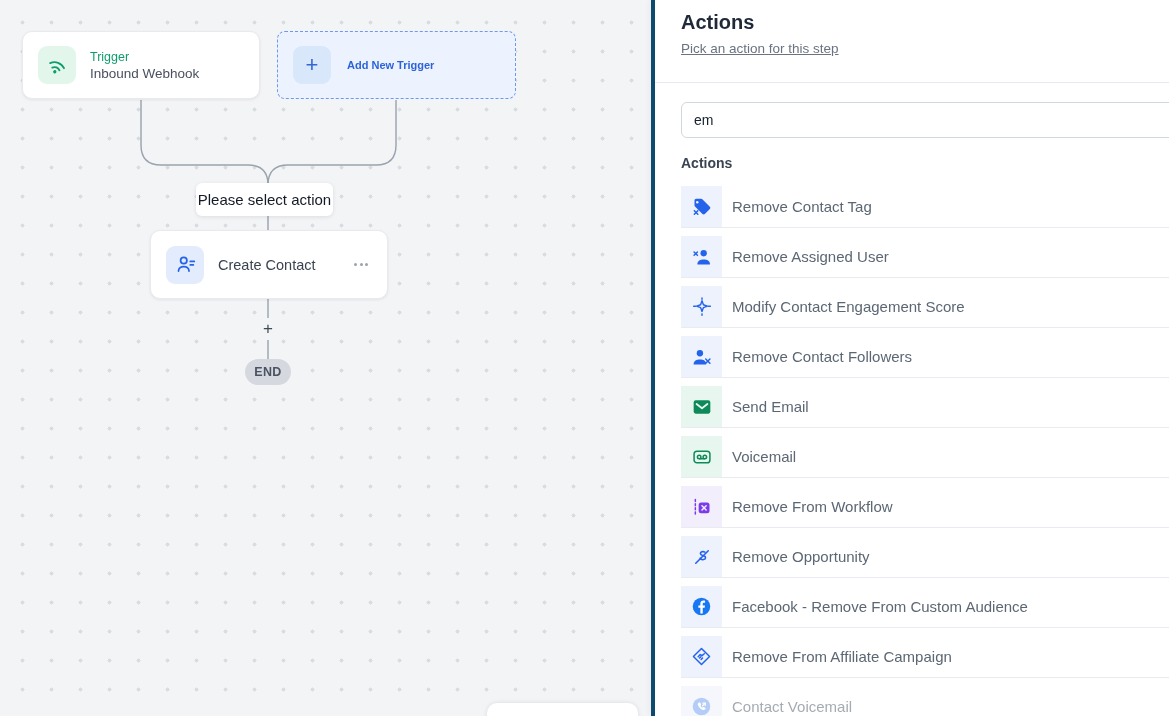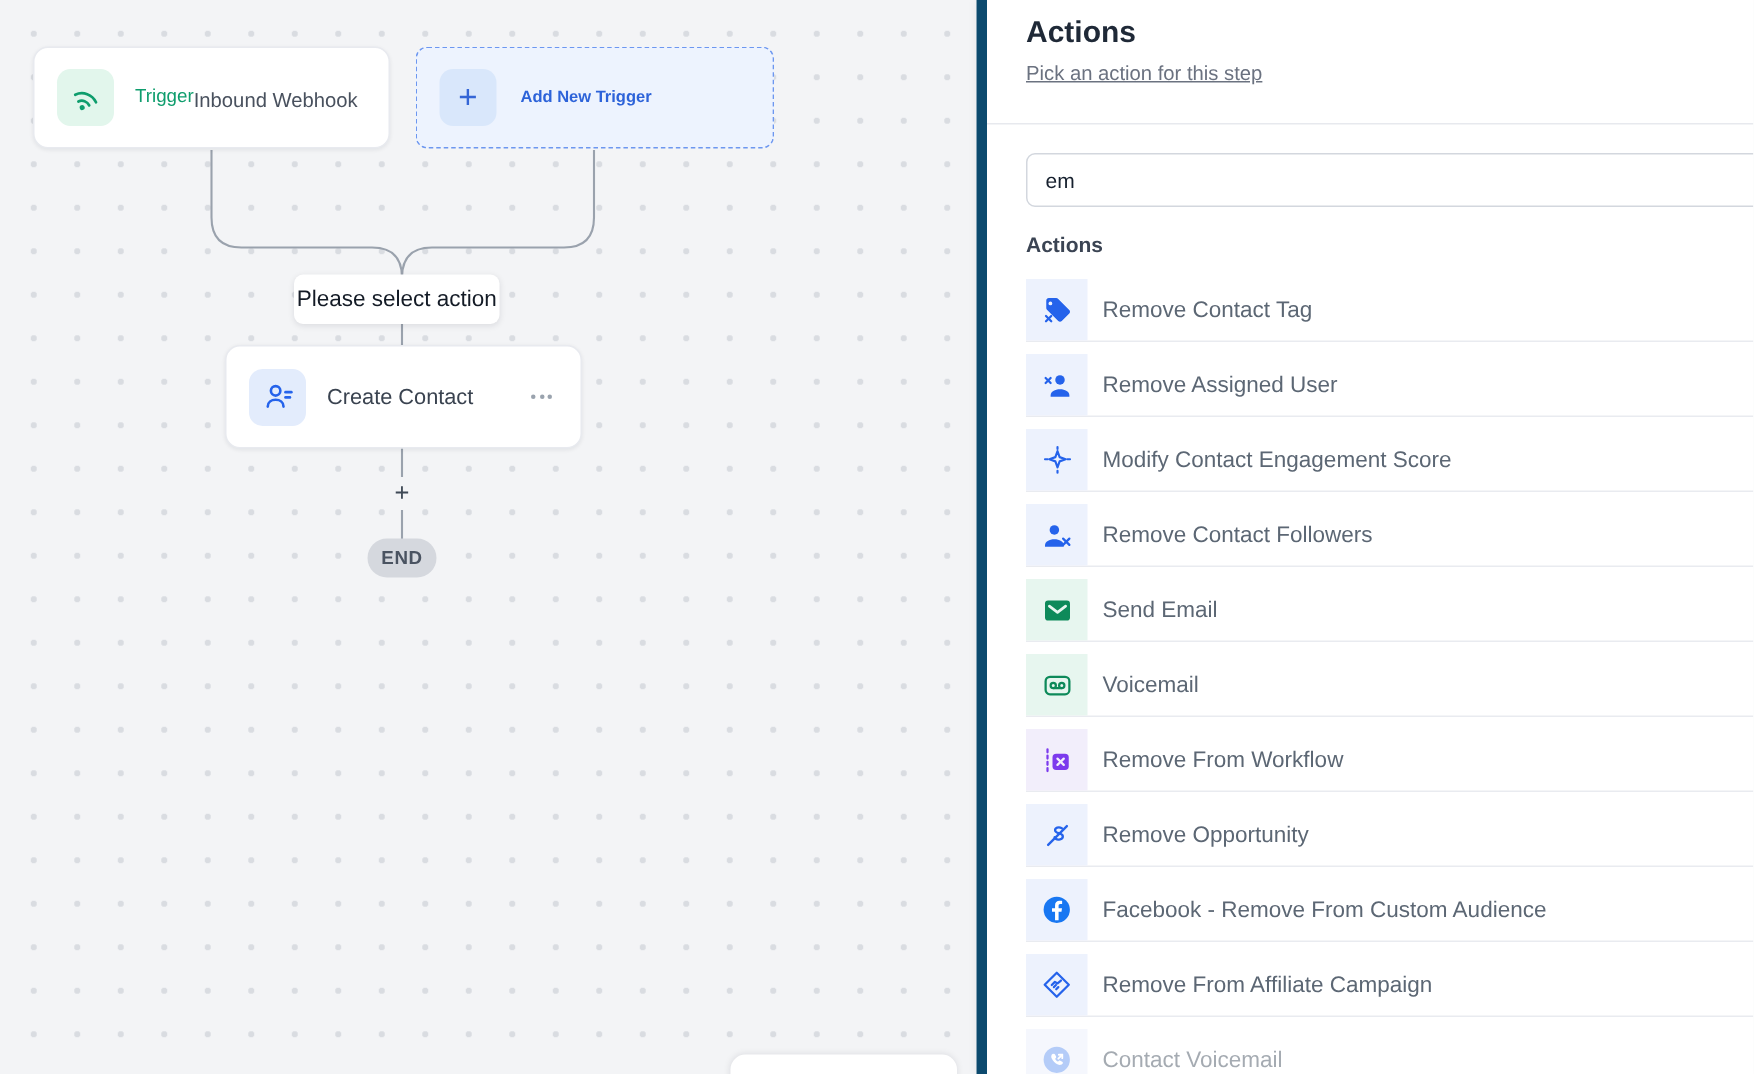--- a/index.html
+++ b/index.html
@@ -12,21 +12,21 @@
     background-image:radial-gradient(#d9dce1 1.9px, transparent 2.1px);
     background-size:29px 29px; background-position:8px 8px; flex:none; }
   .connector-svg { position:absolute; left:0; top:0; z-index:1; }
 
   .node { position:absolute; background:#fff; border:1px solid #e8eaef; border-radius:10px;
     box-shadow:0 1px 3px rgba(16,24,40,.08); display:flex; align-items:center; padding-left:15px; z-index:2; }
   .trigger-node { left:22px; top:31px; width:238px; height:68px; }
   .node-icon { width:38px; height:38px; border-radius:9px; flex:none;
     display:flex; align-items:center; justify-content:center; }
   .trigger-node .node-icon { background:#e2f6ec; }
-  .node-text { margin-left:14px; display:flex; flex-direction:row; }
+  .node-text { margin-left:14px; display:flex; flex-direction:column; }
   .trigger-title { font-size:12.5px; color:#0f9d6d; }
   .trigger-sub { font-size:13.5px; color:#49515e; margin-top:2px; }
 
   .add-trigger { position:absolute; left:277px; top:31px; width:239px; height:68px;
     background:#edf3fe; border:1.5px dashed #6d97f0; border-radius:8px;
     display:flex; align-items:center; padding-left:15px; z-index:2; cursor:pointer; }
   .plus-box { width:38px; height:38px; border-radius:9px; background:#d9e7fb; flex:none;
     display:flex; align-items:center; justify-content:center;
     font-size:22px; font-weight:400; color:#3566d6; }
   .add-trigger-label { margin-left:16px; font-size:11px; font-weight:bold; color:#2d63d9; }
@@ -48,21 +48,21 @@
     font-size:17px; color:#3f4956; cursor:pointer; }
   .end-pill { position:absolute; left:245px; top:359px; width:46px; height:26px;
     background:#d5d8de; border-radius:13px; display:flex; align-items:center; justify-content:center;
     font-size:12.5px; font-weight:bold; letter-spacing:.4px; color:#4a5361; z-index:2; }
 
   .bottom-toolbar { position:absolute; left:487px; top:703px; width:151px; height:30px;
     background:#fff; border-radius:10px 10px 0 0; box-shadow:0 0 5px rgba(16,24,40,.10); z-index:2; }
 
   
   .panel { position:relative; width:518px; height:716px; background:#fff; flex:none;
-    border-left:7px solid #0c4a6e; box-shadow:-2px 0 6px rgba(0,0,0,.04); overflow:hidden; }
+    border-left:4px solid #0c4a6e; box-shadow:-2px 0 6px rgba(0,0,0,.04); overflow:hidden; }
   .panel-header { height:83px; padding:11px 0 0 26px; border-bottom:1px solid #e7e9ee; }
   .panel-title { font-size:20px; font-weight:600; color:#1f2937; }
   .panel-subtitle { margin-top:7px; font-size:13.5px; color:#6b7280;text-decoration:underline; }
   .panel-body { padding-left:26px; height:633px; overflow:hidden; }
   .search-input { display:block; margin-top:19px; width:calc(100% + 20px); height:36px;
     border:1px solid #d3d7de; border-radius:6px; padding:0 12px; font-size:14px;
     color:#16202e; font-family:"Liberation Sans", sans-serif; outline:none; background:#fff; }
   .section-label { margin-top:17px; height:19px; font-size:14px; font-weight:bold; color:#3b4453; }
   .action-list { margin-top:12px; }
   .action-row { display:flex; align-items:stretch; height:42px; margin-bottom:8px;

